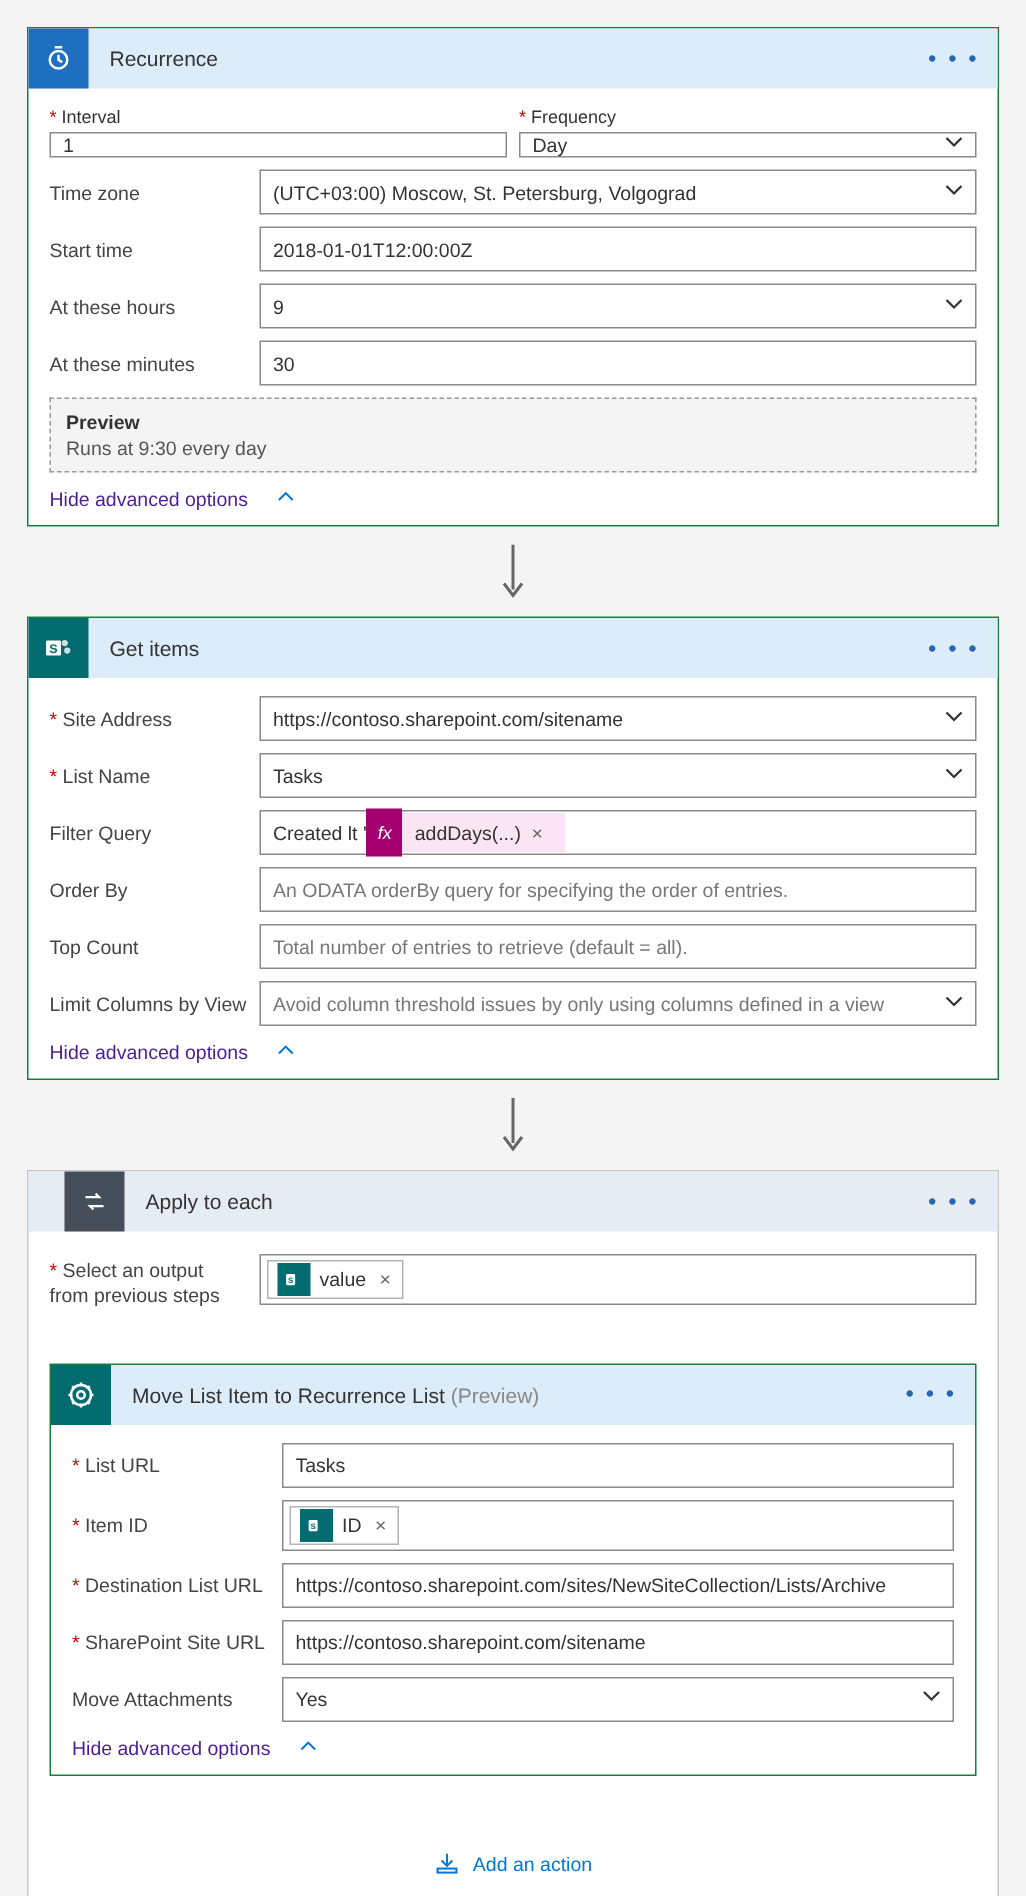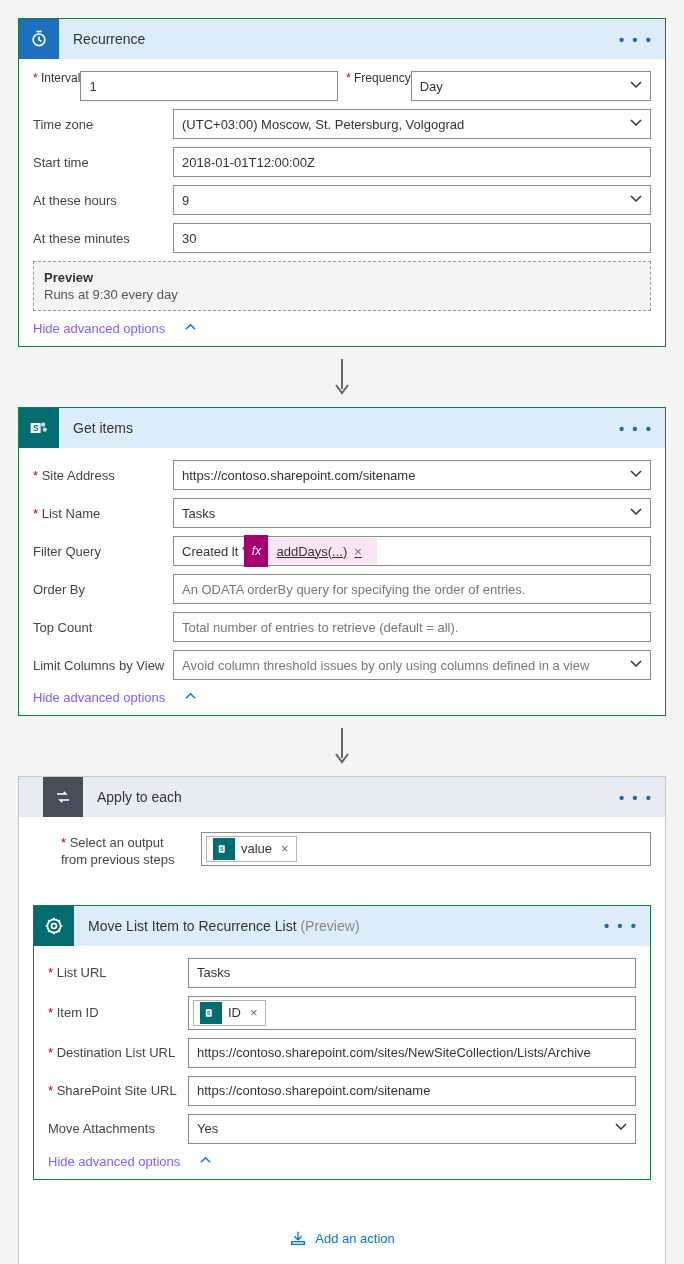--- a/index.html
+++ b/index.html
@@ -21,43 +21,43 @@
 .card-body { padding: 12px 14px 10px; }
 .row { display: flex; align-items: center; margin-bottom: 8px; }
 .row-label { width: 140px; font-size: 13px; color: #444; flex-shrink: 0; }
 .row-label-top { align-self: flex-start; padding-top: 6px; }
 .req { color: #c00; }
 .field { flex: 1; border: 1px solid #8a8a8a; background: #fff; height: 30px; display: flex; align-items: center; padding: 0 8px; font-size: 13px; position: relative; }
 .field .placeholder { color: #777; }
 .chev { margin-left: auto; }
 .chev svg { width: 12px; height: 12px; }
 .two-col { display: flex; gap: 8px; margin-bottom: 8px; }
-.col { flex: 1; display: flex; }
+.col { flex: 1; display: flex; flex-direction: column; }
 .col .toplabel { font-size: 12px; margin-bottom: 3px; color: #333; }
 .preview-box { border: 1px dashed #999; background: #f4f4f4; padding: 8px 10px; margin-top: 6px; }
 .preview-box .ptitle { font-weight: 600; font-size: 13px; }
 .preview-box .pbody { color: #555; font-size: 13px; margin-top: 2px; }
-.link-row { color: #8b5cf6; font-size: 13px; margin-top: 10px; cursor: pointer; display: flex; align-items: center; gap: 20px; }
+.link-row { color: #4c1d95; font-size: 13px; margin-top: 10px; cursor: pointer; display: flex; align-items: center; gap: 20px; }
 .arrow-wrap { display: flex; justify-content: center; padding: 12px 0; }
 .pill { display: inline-flex; align-items: center; border: 1px solid #b3b3b3; background: #fff; height: 26px; margin: 2px 2px 2px 0; font-size: 13px; }
 .pill-icon { width: 22px; height: 22px; background: #036c70; margin: 0 6px; display: flex; align-items: center; justify-content: center; color: #fff; }
 .pill-fx { background: #a4006f; color: #fff; display: flex; align-items: center; justify-content: center; width: 24px; height: 32px; font-style: italic; font-size: 12px; }
-.pill-fx-body { background: #fce5f2; padding: 0 8px; height: 26px; display: flex; align-items: center; color: #333; text-decoration: underline; }
+.pill-fx-body { background: #fce5f2; padding: 0 8px; height: 26px; display: flex; align-items: center; color: #333; }
 .pill-x { padding: 0 7px; color: #666; cursor: pointer; }
 .pill-label { padding-right: 2px; }
 .apply-card { background: #fff; border: 1px solid #c8c8c8; }
 .apply-body { padding: 12px 14px 18px; }
 .nested { margin-top: 36px; }
 .action-bar { display: flex; justify-content: center; align-items: center; gap: 36px; margin-top: 50px; flex-direction: column; }
 .action-item { color: #0078d4; display: flex; align-items: center; gap: 8px; cursor: pointer; font-size: 13px; }
 .action-item svg { width: 18px; height: 18px; }
 .small-up svg { width: 11px; height: 11px; }
 .muted { color: #888; }
 svg { fill: currentColor; }
-.apply-label { width: 140px; font-size: 13px; color: #444; line-height: 1.3; margin-left: 28px; }
+.apply-label { width: 140px; font-size: 13px; color: #444; line-height: 1.3; }
 </style>
 </head>
 <body>
 
 <div class="flow">
 
   <div class="card">
     <div class="card-header recurrence-hdr">
       <div class="icon-box">
         <svg viewBox="0 0 24 24" width="20" height="20">

